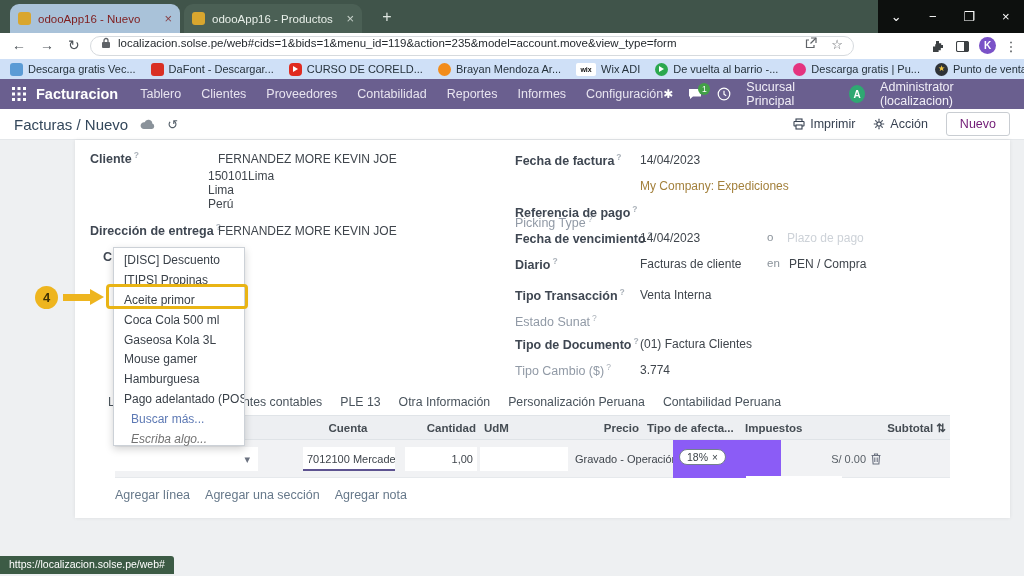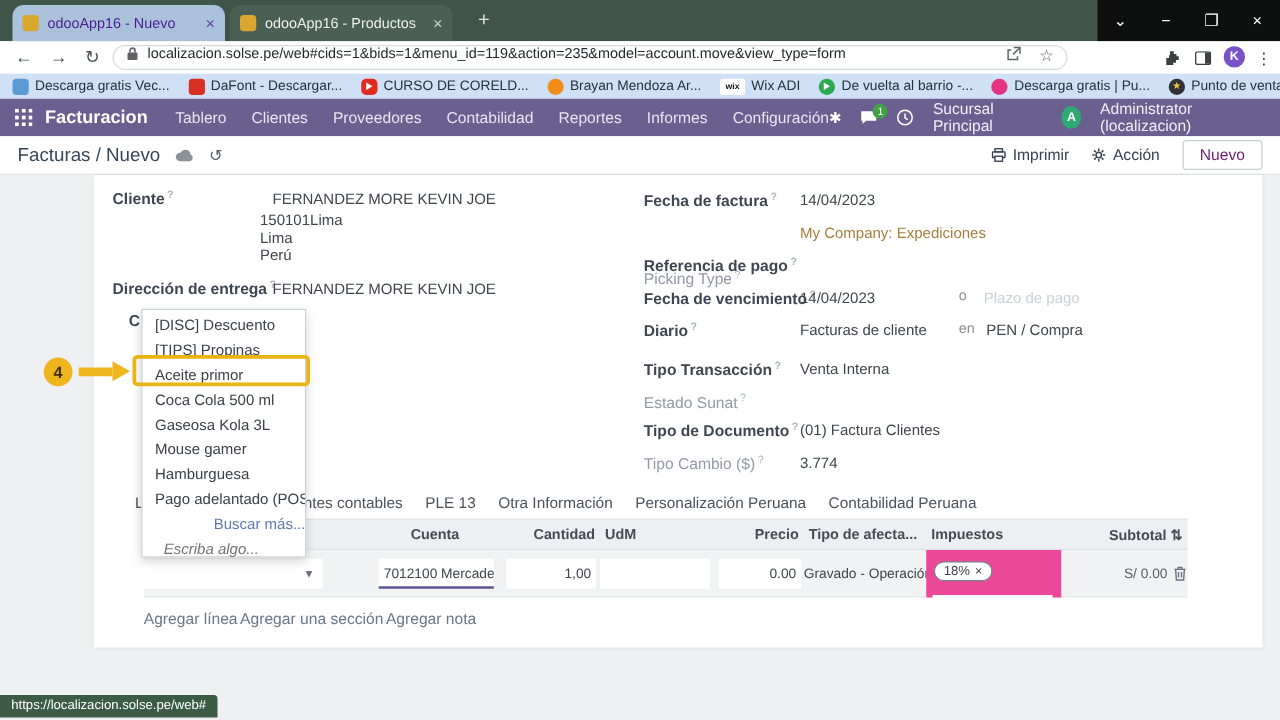--- a/index.html
+++ b/index.html
@@ -3,21 +3,21 @@
 <meta charset="utf-8">
 <style>
   * { margin:0; padding:0; box-sizing:border-box; }
   html,body { width:1024px; height:576px; }
   body { font-family:"Liberation Sans", sans-serif; overflow:hidden; }
   .screen { position:relative; width:1024px; height:576px; background:#eef0f2; overflow:hidden; }
 
   
   .tabstrip { position:absolute; left:0; top:0; width:1024px; height:33px; background:#40544a; }
   .tab { position:absolute; top:4px; height:29px; border-radius:9px 9px 0 0; display:flex; align-items:center; padding:0 8px; }
-  .tab.active { left:10px; width:170px; background:#a9c2d9; color:#4c1d95; }
+  .tab.active { left:10px; width:170px; background:#a9c2d9; color:#7f1d1d; }
   .tab.inactive { left:184px; width:178px; background:#4b6055; color:#e8efe9; }
   .tab .fav { width:13px; height:13px; border-radius:3px; background:#d9a62e; margin-right:7px; flex:none; }
   .tab .ttl { font-size:11.5px; flex:1; white-space:nowrap; overflow:hidden; }
   .tab .tclose { font-size:13px; margin-left:6px; opacity:.8; cursor:default; }
   .newtab { position:absolute; left:376px; top:6px; width:22px; height:22px; color:#dfe6e1; font-size:16px; text-align:center; line-height:21px; }
   .wincontrols { position:absolute; right:0; top:0; width:146px; height:33px; background:#0d100e; display:flex; }
   .wincontrols span { flex:1; color:#fff; font-size:13px; display:flex; align-items:center; justify-content:center; }
 
   
   .urlrow { position:absolute; left:0; top:33px; width:1024px; height:26px; background:#ffffff; }
@@ -78,32 +78,32 @@
   .c-prod{width:183px;} .c-cuenta{width:100px;} .c-cant{width:82px;} .c-udm{width:95px;} .c-precio{width:68px;} .c-tipo{width:98px;} .c-imp{width:108px;} .c-sub{width:101px;}
   .th { overflow:hidden; white-space:nowrap; }
   .th.ctr{text-align:center;} .th.rt{text-align:right; padding-right:4px;} .th.lt{text-align:left; padding-left:4px;}
   .cellin { background:#fff; height:24px; margin-top:7px; line-height:24px; padding:0 4px; white-space:nowrap; overflow:hidden; }
   .prod-in { width:143px; display:flex; align-items:center; justify-content:flex-end; padding-right:8px; color:#6b7280; }
   .cuenta-in { width:92px; margin-left:5px; border-bottom:2px solid #5d5390; }
   .cant-in { width:72px; margin-left:7px; text-align:right; }
   .udm-in { width:88px; }
   .precio-in { width:66px; text-align:right; }
   .tipo-txt { padding-top:13px; white-space:nowrap; }
-  .imp-cell { background:#ec4899; height:38px; display:flex; align-items:flex-start; padding:9px 0 0 6px; }
+  .imp-cell { background:#8b5cf6; height:38px; display:flex; align-items:flex-start; padding:9px 0 0 6px; }
   .taxpill { border:1px solid #74808c; border-radius:9px; padding:1px 7px; font-size:10.5px; color:#3b4248; display:inline-flex; align-items:center; gap:4px; background:#fff; }
   .taxpill .x { font-size:10px; color:#3b4248; }
   .sub-cell { position:relative; text-align:right; padding:13px 16px 0 0; color:#596067; }
   .trash { position:absolute; right:1px; top:13px; display:flex; }
   .overhang { position:absolute; left:671px; top:336px; width:96px; height:24px; background:#fff; }
-  .flinks { position:absolute; left:40px; top:348px; display:flex; gap:2px; font-size:12.5px; color:#66788a; }
+  .flinks { position:absolute; left:40px; top:348px; display:flex; gap:15px; font-size:12.5px; color:#66788a; }
 
   
   .dropdown { position:absolute; left:113px; top:247px; width:132px; height:199px; background:#fff; border:1px solid #ccd1d7; box-shadow:0 3px 8px rgba(0,0,0,.18); z-index:20; padding-top:3px; }
   .ditem { height:19.9px; line-height:19.9px; padding-left:10px; font-size:12px; color:#3a4149; white-space:nowrap; overflow:hidden; }
-  .ditem.link { padding-left:17px; color:#5d79b4;margin-left:40px; }
+  .ditem.link { padding-left:17px; color:#5d79b4; }
   .ditem.typed { padding-left:17px; color:#737373; font-style:italic; }
 
   
   .hlrect { position:absolute; left:106px; top:284px; width:142px; height:25px; border:3px solid #e9b414; border-radius:4px; z-index:25; }
   .anncircle { position:absolute; left:35px; top:286px; width:23px; height:23px; border-radius:50%; background:#eeb51f; color:#3f3104; font-size:13px; font-weight:bold; display:flex; align-items:center; justify-content:center; z-index:26; }
   .annshaft { position:absolute; left:63px; top:294px; width:27px; height:7px; background:#eeb51f; z-index:26; }
   .annhead { position:absolute; left:90px; top:289px; width:0; height:0; border-top:8.5px solid transparent; border-bottom:8.5px solid transparent; border-left:14px solid #eeb51f; z-index:26; }
 
   
   .statusbar { position:absolute; left:0; top:556px; height:18px; background:#3c5b45; color:#fff; font-size:10.5px; padding:2px 9px 0 9px; border-radius:0 3px 0 0; z-index:30; white-space:nowrap; }
@@ -351,23 +351,20 @@
           </div>
         </div>
       <div class="c-cuenta">
           <div class="cellin cuenta-in">7012100 Mercader</div>
         </div>
       <div class="c-cant">
           <div class="cellin cant-in">1,00</div>
         </div>
       <div class="c-udm">
           <div class="cellin udm-in"></div>
-        </div>
-      <div class="c-precio">
-          <div class="cellin precio-in">0.00</div>
         </div>
       <div class="c-tipo">
           <div class="tipo-txt">Gravado - Operación</div>
         </div>
       <div class="c-imp imp-cell">
         <span class="taxpill">
             <span>18%</span>
             <span class="x">×</span>
           </span>
       </div>

